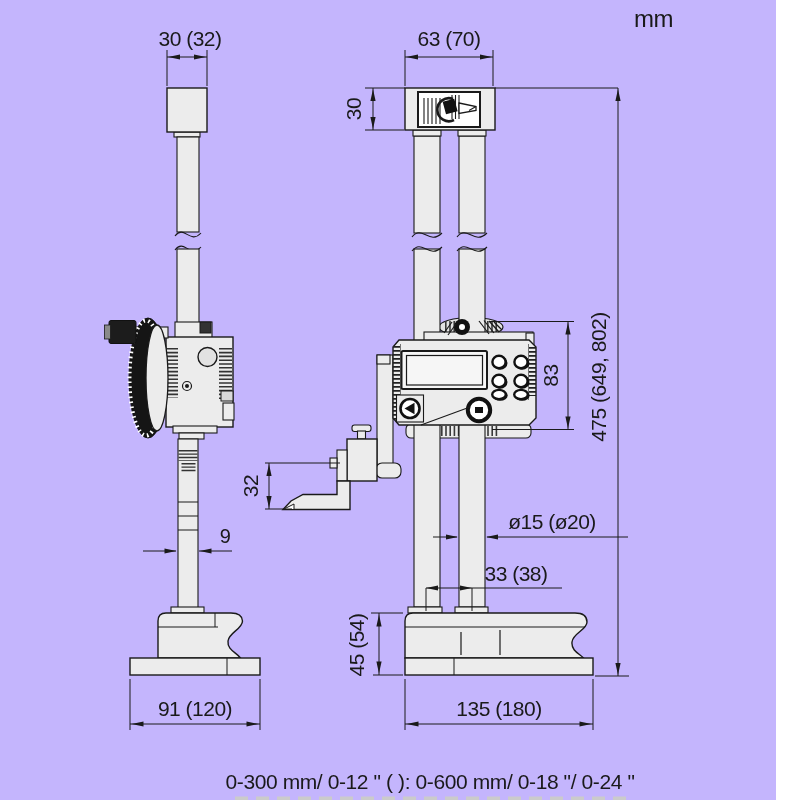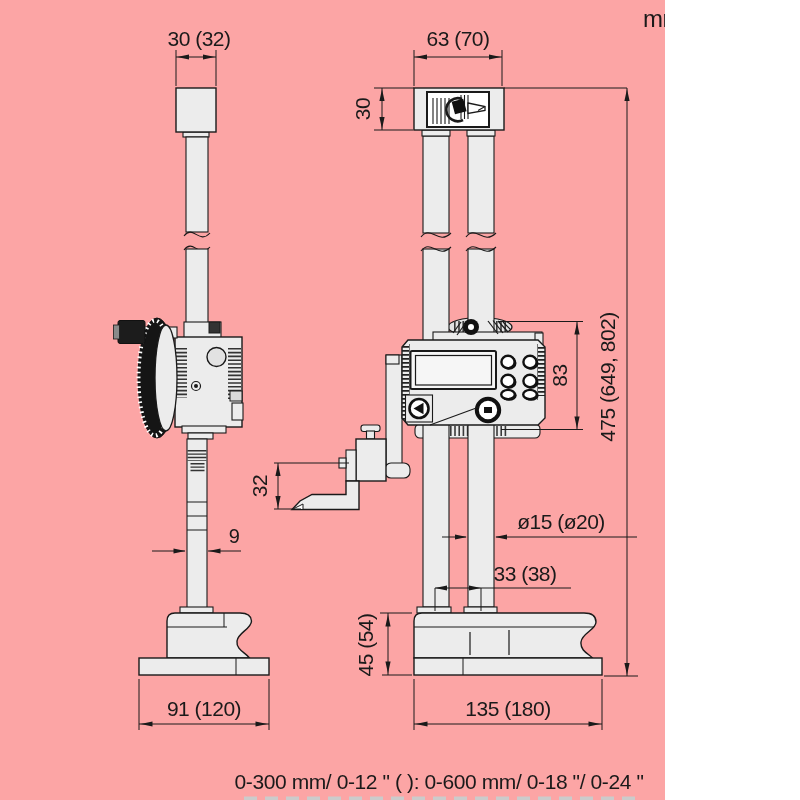--- a/index.html
+++ b/index.html
@@ -1,16 +1,16 @@
 <!DOCTYPE html>
 <html><head>
 <meta charset="utf-8">
 <style>
   html,body{margin:0;padding:0;background:#ffffff;}
-  .stage{position:relative;width:656px;height:800px;background:#fca5a5;overflow:hidden;padding-left:9px;}
+  .stage{position:relative;width:776px;height:800px;background:#c4b5fd;overflow:hidden;}
   svg{display:block;}
   text{font-family:"Liberation Sans","DejaVu Sans",sans-serif;fill:#1a1a1a;}
   .dim{font-size:21px;letter-spacing:-0.5px;}
   .dim-sm{font-size:20px;letter-spacing:-0.5px;}
   .unit{font-size:24px;letter-spacing:-0.5px;}
   .note{font-size:21px;letter-spacing:-0.4px;}
   .outline{fill:#ececec;stroke:#1a1a1a;stroke-width:1.4;}
   .outline-thin{fill:#ececec;stroke:#1a1a1a;stroke-width:1.1;}
   .dimline{stroke:#1a1a1a;stroke-width:1;fill:none;}
   .arrow{fill:#1a1a1a;stroke:none;}

